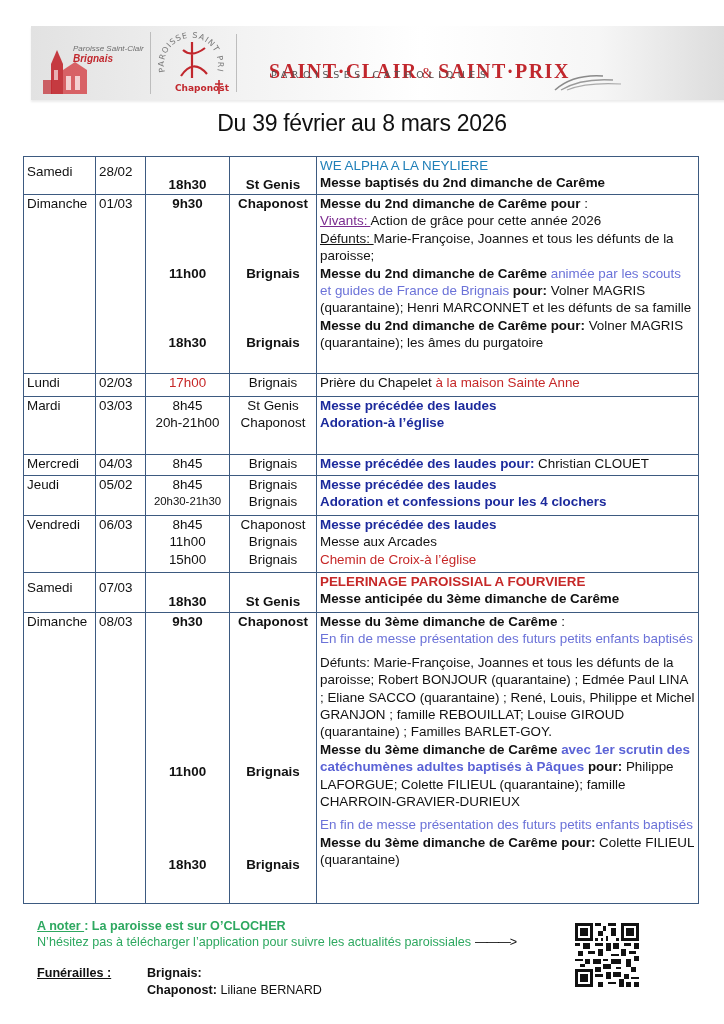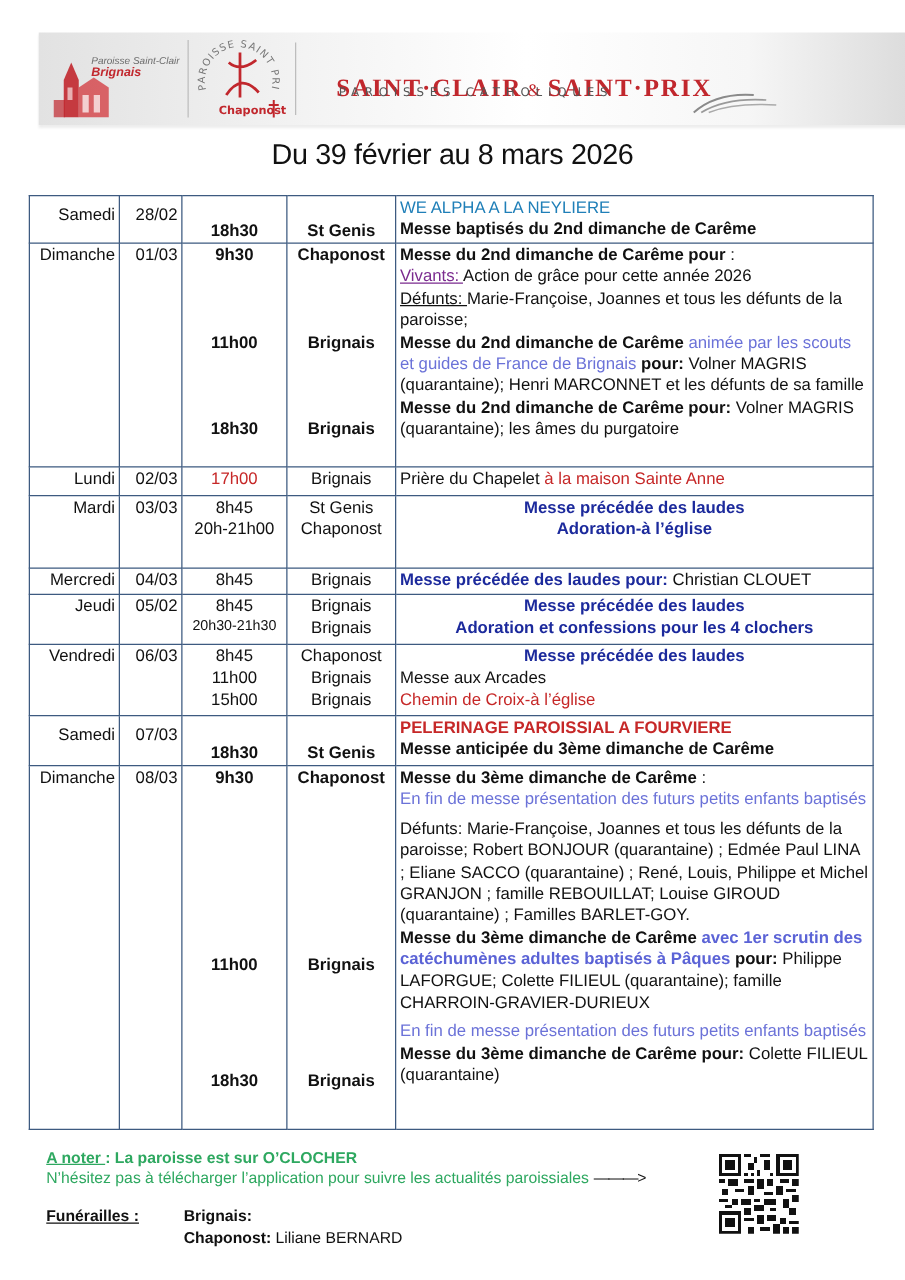--- a/index.html
+++ b/index.html
@@ -41,25 +41,25 @@
   
   table.sched {
     position: absolute; left: 23px; top: 156px; width: 675px;
     border-collapse: collapse; table-layout: fixed;
     font-family: "Liberation Sans", sans-serif; font-size: 13.4px; line-height: 17.4px;
   }
   table.sched td { border: 1.5px solid #3d5a80; vertical-align: top; padding: 0 3px; }
   col.c-day { width: 72px; } col.c-date { width: 50px; } col.c-time { width: 84px; }
   col.c-place { width: 87px; } col.c-desc { width: 382px; }
 
-  td.day, td.date { vertical-align: middle; text-align: right; }
+  td.day, td.date { vertical-align: middle; }
   td.time, td.place { text-align: center; }
   .b { font-weight: bold; }
   .ctr { }
-  .navy { color: #1c2a9c; font-weight: bold; text-align: center; }
+  .navy { color: #1c2a9c; font-weight: bold; }
   .lav { color: #6b72d8; }
   .lavb { color: #5b63d6; font-weight: bold; }
   .red { color: #c62828; }
   .redb { color: #c62828; font-weight: bold; }
   .teal { color: #1f7fb8; }
   .purple { color: #7b2b8f; text-decoration: underline; }
   .ul { text-decoration: underline; }
   .small { font-size: 11.4px; }
   .line { display: block; min-height: 17.4px; }
   .gap6 { display: block; height: 6px; }

